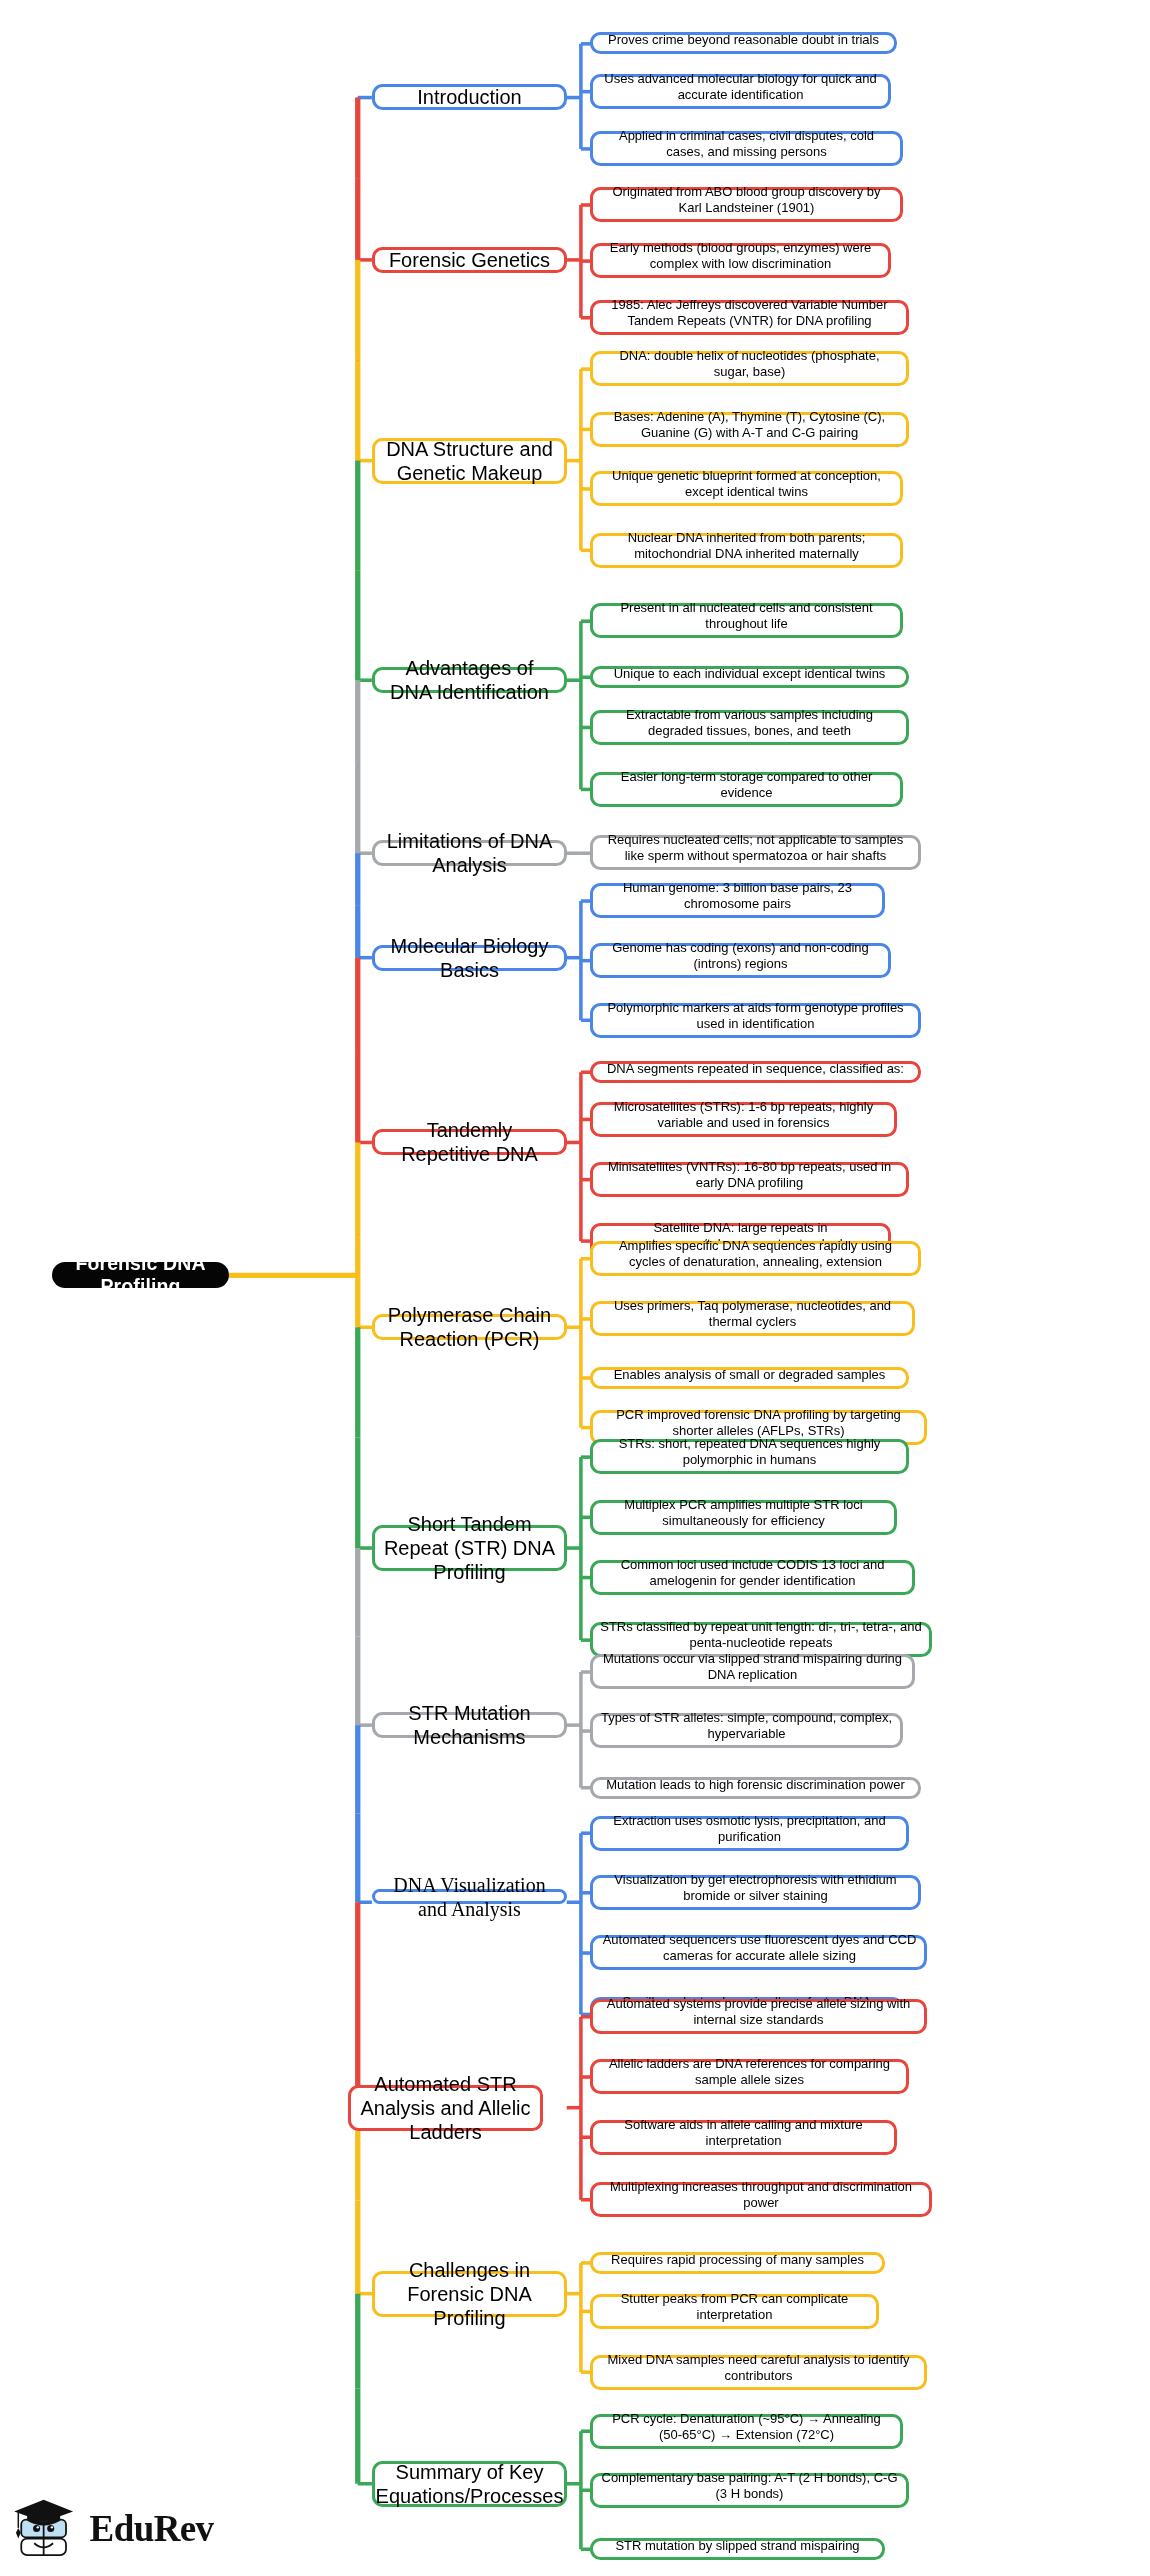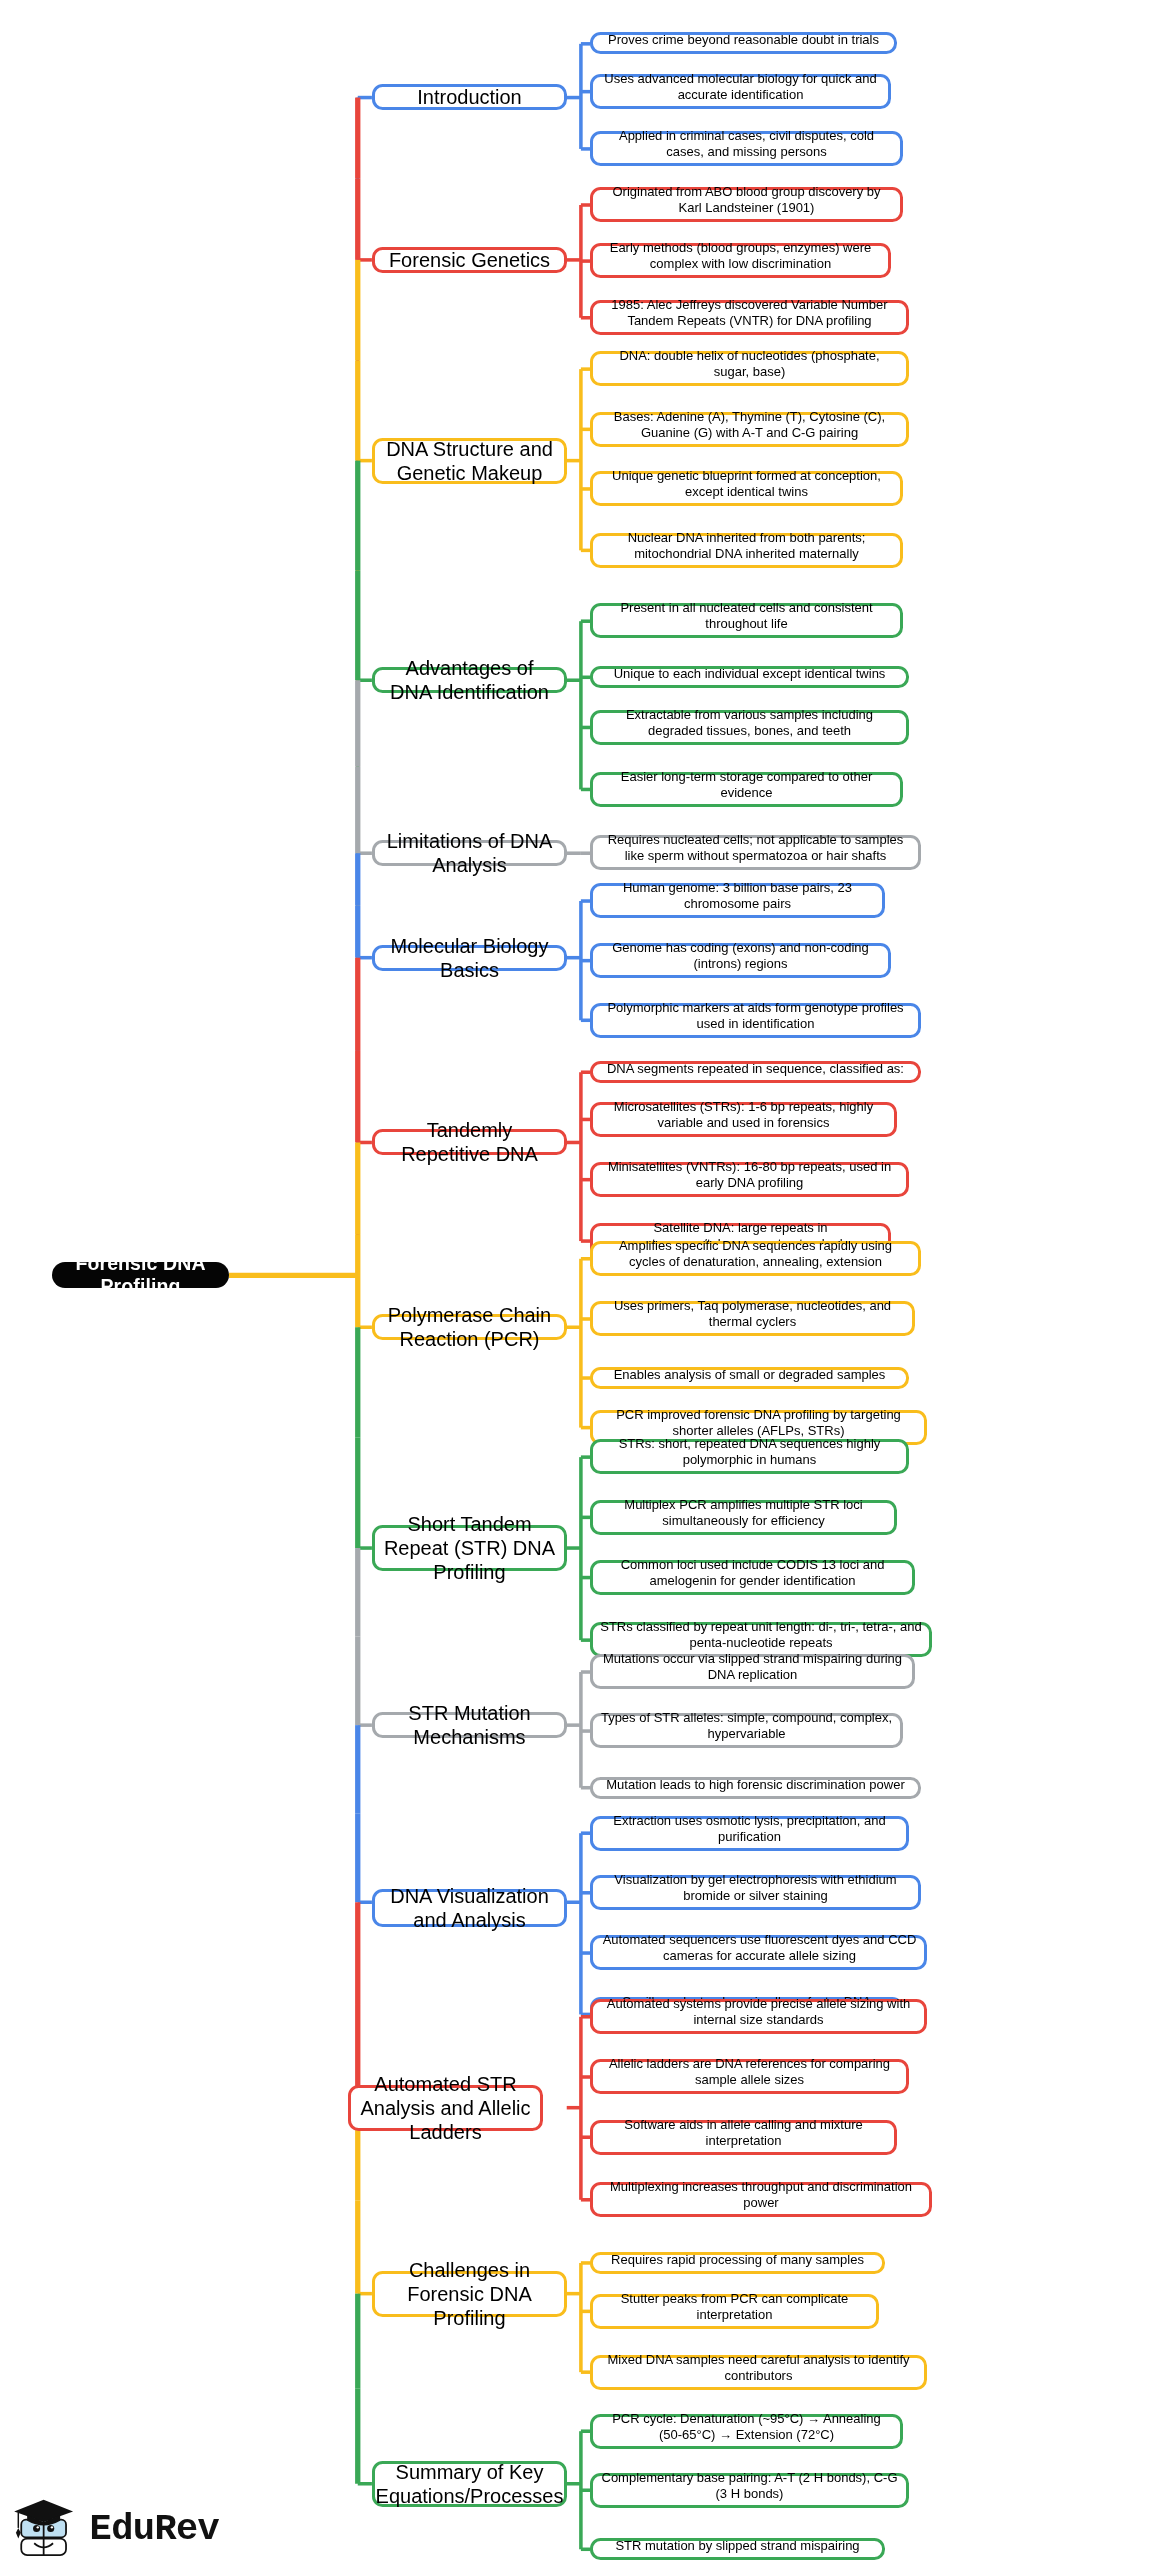--- a/index.html
+++ b/index.html
@@ -23,21 +23,21 @@
     font-weight:bold;font-size:19.5px;letter-spacing:0.1px;
     display:flex;align-items:center;justify-content:center;
   }
   .branch{font-size:20px;}
   .leaf{font-size:13px;align-items:flex-end;}
 
   
   #logo{position:absolute;left:13px;top:2493px;width:236px;height:71px;display:flex;align-items:center;}
   #logo .mark{position:relative;width:66px;height:65px;margin-right:10.6px;}
   #logo .word{font-size:37px;font-weight:bold;color:#111;letter-spacing:-0.6px;
-    font-family:Liberation Mono, monospace;}
+    font-family:Liberation Serif, serif;}
 </style>
 </head>
 <body>
 
 <div id="canvas">
   <svg id="wires" viewBox="0 0 1948 4363" width="1150" height="2576">
       <path d="M606 165 L606 2160" stroke="#4a86e8" stroke-width="5" fill="none" stroke-linecap="butt"></path>
       <path d="M606 165 L630 165" stroke="#4a86e8" stroke-width="6" fill="none" stroke-linecap="butt"></path>
       <path d="M960 165 L984 165" stroke="#4a86e8" stroke-width="6" fill="none" stroke-linecap="butt"></path>
       <path d="M984 74 L984 252" stroke="#4a86e8" stroke-width="6" fill="none" stroke-linecap="butt"></path>
@@ -297,21 +297,21 @@
       </div>
       <div class="node leaf" style="left: 590px; top: 1654px; width: 325px; height: 35px; border-color: rgb(165, 169, 173);">
         <span>Mutations occur via slipped strand mispairing during DNA replication</span>
       </div>
       <div class="node leaf" style="left: 590px; top: 1713px; width: 313px; height: 35px; border-color: rgb(165, 169, 173);">
         <span>Types of STR alleles: simple, compound, complex, hypervariable</span>
       </div>
       <div class="node leaf" style="left: 590px; top: 1777px; width: 331px; height: 22.4px; border-color: rgb(165, 169, 173);">
         <span>Mutation leads to high forensic discrimination power</span>
       </div>
-      <div class="node branch" style="left: 372px; top: 1889px; width: 195px; height: 38px; border-color: rgb(74, 134, 232);">
+      <div class="node branch" style="left: 372px; top: 1889px; width: 195px; height: 15px; border-color: rgb(74, 134, 232); font-family: Liberation Serif, serif;">
         <span>DNA Visualization and Analysis</span>
       </div>
       <div class="node leaf" style="left: 590px; top: 1816px; width: 319px; height: 35px; border-color: rgb(74, 134, 232);">
         <span>Extraction uses osmotic lysis, precipitation, and purification</span>
       </div>
       <div class="node leaf" style="left: 590px; top: 1875px; width: 331px; height: 35px; border-color: rgb(74, 134, 232);">
         <span>Visualization by gel electrophoresis with ethidium bromide or silver staining</span>
       </div>
       <div class="node leaf" style="left: 590px; top: 1935px; width: 337px; height: 35px; border-color: rgb(74, 134, 232); padding-left: 9px;">
         <span>Automated sequencers use fluorescent dyes and CCD cameras for accurate allele sizing</span>

